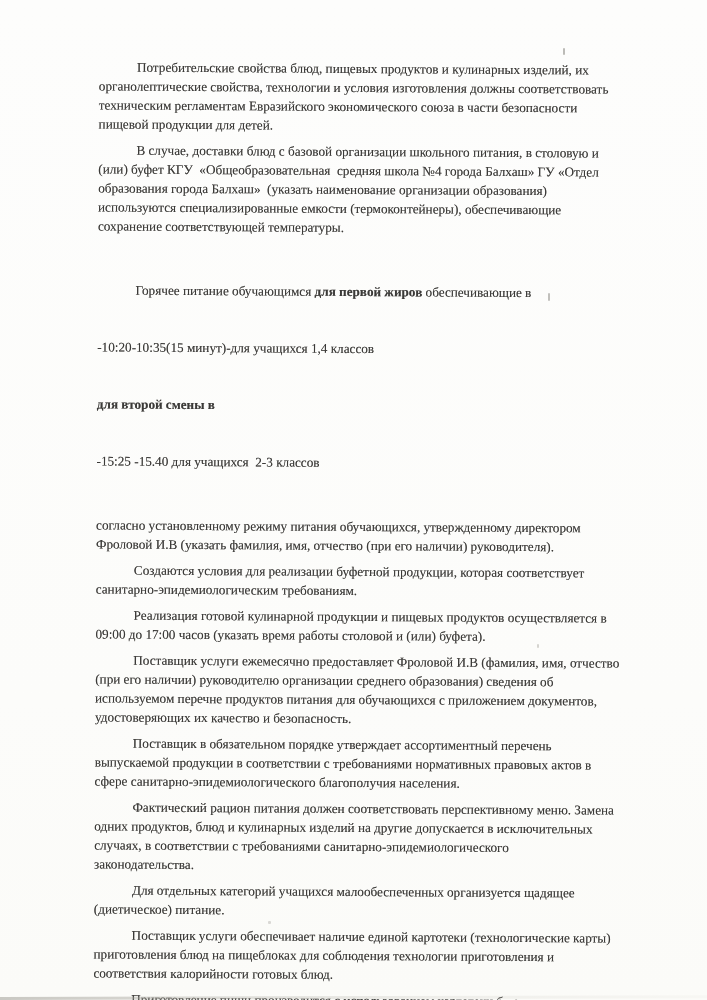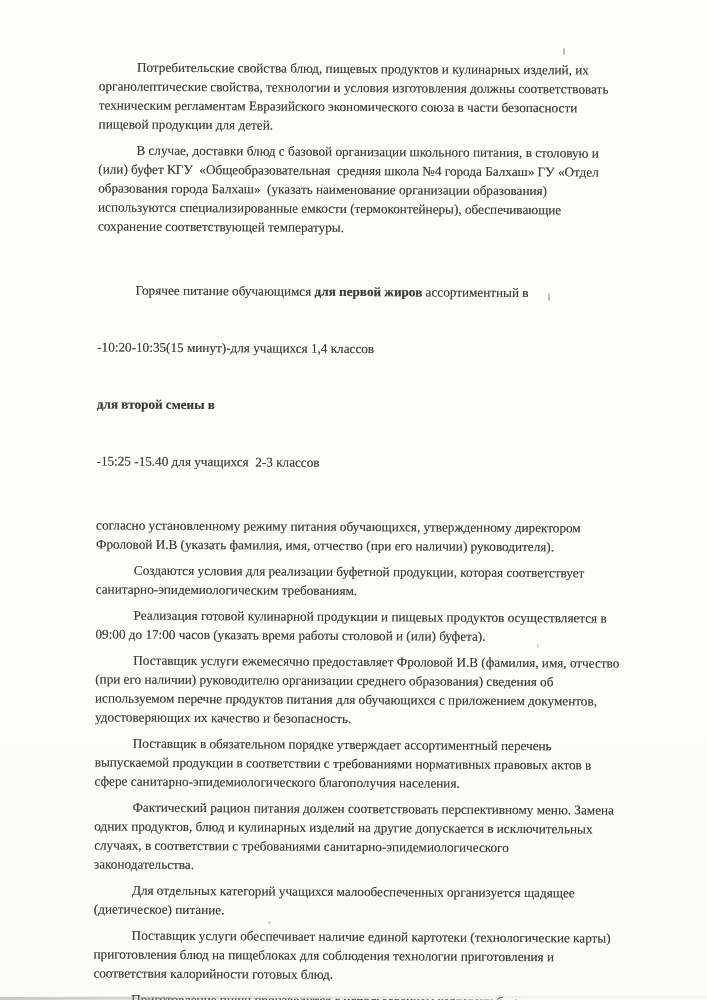--- a/index.html
+++ b/index.html
@@ -69,21 +69,21 @@
 техническим регламентам Евразийского экономического союза в части безопасности
 пищевой продукции для детей.</p>
 
     <p class="para indent">В случае, доставки блюд с базовой организации школьного питания, в столовую и
 (или) буфет КГУ  «Общеобразовательная  средняя школа №4 города Балхаш» ГУ «Отдел
 образования города Балхаш»  (указать наименование организации образования)
 используются специализированные емкости (термоконтейнеры), обеспечивающие
 сохранение соответствующей температуры.</p>
 
     <div class="para">
-      <div class="sched-line indent"><span>Горячее питание обучающимся </span><span class="bold">для первой жиров</span><span> ассортиментный в</span></div>
+      <div class="sched-line indent"><span>Горячее питание обучающимся </span><span class="bold">для первой жиров</span><span> обеспечивающие в</span></div>
       <div class="sched-line">-10:20-10:35(15 минут)-для учащихся 1,4 классов</div>
       <div class="sched-line bold">для второй смены в</div>
       <div class="sched-line">-15:25 -15.40 для учащихся  2-3 классов</div>
     </div>
 
     <p class="para">согласно установленному режиму питания обучающихся, утвержденному директором
 Фроловой И.В (указать фамилия, имя, отчество (при его наличии) руководителя).</p>
 
     <p class="para indent">Создаются условия для реализации буфетной продукции, которая соответствует
 санитарно-эпидемиологическим требованиям.</p>

